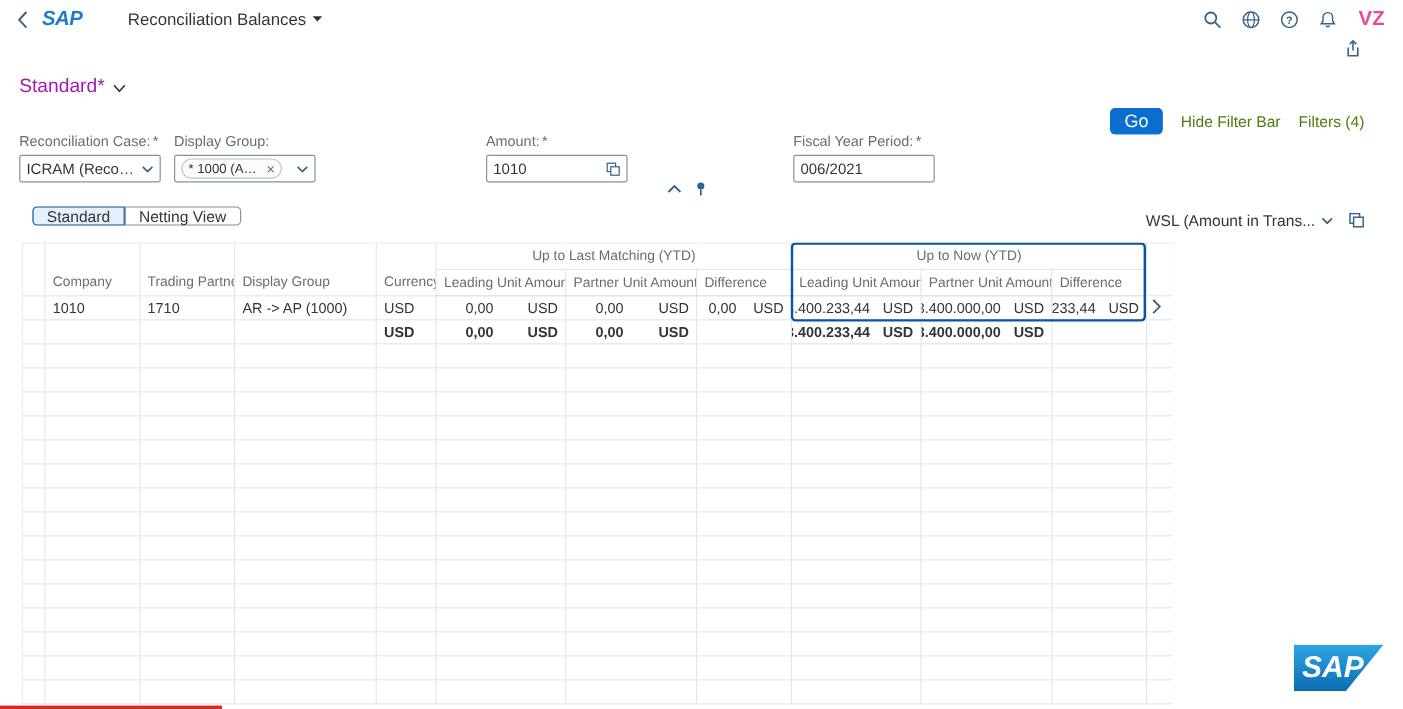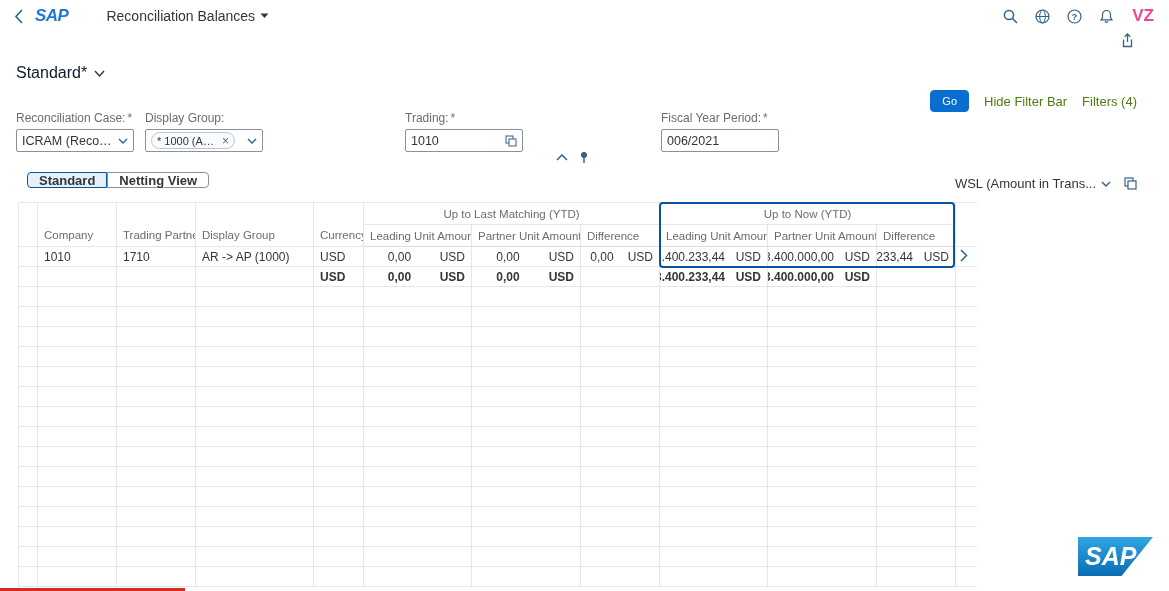--- a/index.html
+++ b/index.html
@@ -19,46 +19,46 @@
   .saplogo { color:#1c7ad4; font-weight:700; font-style:italic; font-size:17px; letter-spacing:-0.5px; }
   .apptitle-wrap { display:flex; align-items:center; gap:5px; margin-left:28px; cursor:pointer; }
   .apptitle { font-size:14px; color:#32363a; }
   .shell-right { margin-left:auto; display:flex; align-items:center; gap:17px; }
   .avatar { font-weight:700; font-size:17px; color:#ec4899; width:24px; height:24px; display:flex; align-items:center; justify-content:center; border-radius:50%; }
 
   .share-btn { position:absolute; top:33px; right:34px; cursor:pointer; }
 
   
   .variant { position:absolute; top:64px; left:16px; display:flex; align-items:center; gap:7px; cursor:pointer; }
-  .variant-title { font-size:16px; color:#0f172a; }
+  .variant-title { font-size:16px; color:#a21caf; }
 
   
   .fb-actions { position:absolute; top:90px; right:32px; display:flex; align-items:center; gap:15px; font-size:13px; }
-  .go-btn { background:#0a6ed1; color:#fff; border:1px solid #0a6ed1; border-radius:4px; height:22px; padding:0 11px; font-size:11px; cursor:pointer; font-family:inherit; }
+  .go-btn { background:#0a6ed1; color:#fff; border:1px solid #0a6ed1; border-radius:4px; height:22px; padding:0 11px; font-size:15px; cursor:pointer; font-family:inherit; }
   .fb-link { color:#4d7c0f; cursor:pointer; text-decoration:none; }
 
   
   .fb-fields { position:absolute; top:111px; left:0; width:100%; height:52px; }
   .field { position:absolute; width:118px; }
   .field label { display:block; font-size:12px; color:#6a6d70; margin-bottom:4px; white-space:nowrap; }
   .req { margin-left:2px; color:#6a6d70; }
   .inputwrap { height:23px; border:1px solid #89919a; border-radius:2px; background:#fff; display:flex; align-items:center; padding:0 5px; font-size:12.5px; gap:3px; }
   .inputwrap input { border:none; outline:none; flex:1; min-width:0; font-size:12.5px; font-family:inherit; color:#32363a; background:transparent; }
   .combo-text { flex:1; min-width:0; white-space:nowrap; overflow:hidden; text-overflow:ellipsis; }
   .token { display:flex; align-items:center; gap:3px; border:1px solid #bac4ce; background:#fafbfc; border-radius:10px; padding:0 5px; font-size:11px; height:17px; max-width:84px; }
   .token .ttext { white-space:nowrap; overflow:hidden; text-overflow:ellipsis; }
   .token .tx { color:#6a6d70; cursor:pointer; font-size:12px; line-height:1; }
   .vh, .cbx { cursor:pointer; flex:none; }
 
   .fb-collapse { position:absolute; top:151px; left:556px; display:flex; gap:10px; align-items:center; }
   .fb-collapse > span { cursor:pointer; }
 
   
   .segmented { position:absolute; top:172px; left:27px; display:flex; }
-  .seg { font-size:13px; height:16px; padding:0 11px; border:1px solid #89919a; background:#fff; color:#32363a; cursor:pointer; font-family:inherit;font-weight:bold; }
+  .seg { font-size:13px; height:16px; padding:0 11px; border:1px solid #89919a; background:#fff; color:#32363a; cursor:pointer; font-family:inherit; }
   .seg.first { border-radius:4px 0 0 4px; border-right-width:0; }
   .seg.last { border-radius:0 4px 4px 0; }
   .seg.sel { background:#e5f0fa; border-color:#0854a0; border-right-width:1px; }
   .wsl { position:absolute; top:176px; right:58px; display:flex; align-items:center; gap:5px; font-size:13px; color:#32363a; cursor:pointer; }
   .copy-btn { position:absolute; top:177px; right:32px; cursor:pointer; }
 
   
   .tablewrap { position:absolute; left:18px; top:202px; width:959px; height:389px; overflow:hidden; }
   table { border-collapse:collapse; table-layout:fixed; width:959px; }
   th, td { border:1px solid #e4e7ea; padding:0 6px; overflow:hidden; white-space:nowrap; }
@@ -182,21 +182,21 @@
       <span class="icon cbx">
         <svg width="10" height="6" viewBox="0 0 10 6">
             <path d="M1 1l4 4 4-4" fill="none" stroke="#346187" stroke-width="1.4"></path>
           </svg>
       </span>
     </div>
   </div>
 
 
   <div class="field" style="left:405px;">
-    <label><span>Trading:</span><span class="req">*</span></label>
+    <label><span>Amount:</span><span class="req">*</span></label>
     <div class="inputwrap">
       <input value="1010" style="">
       <span class="icon vh">
         <svg width="12" height="12" viewBox="0 0 12 12">
             <rect x="1" y="1" width="7" height="7" fill="none" stroke="#346187"></rect>
             <rect x="4" y="4" width="7" height="7" fill="#fff" stroke="#346187"></rect>
           </svg>
       </span>
     </div>
   </div>

